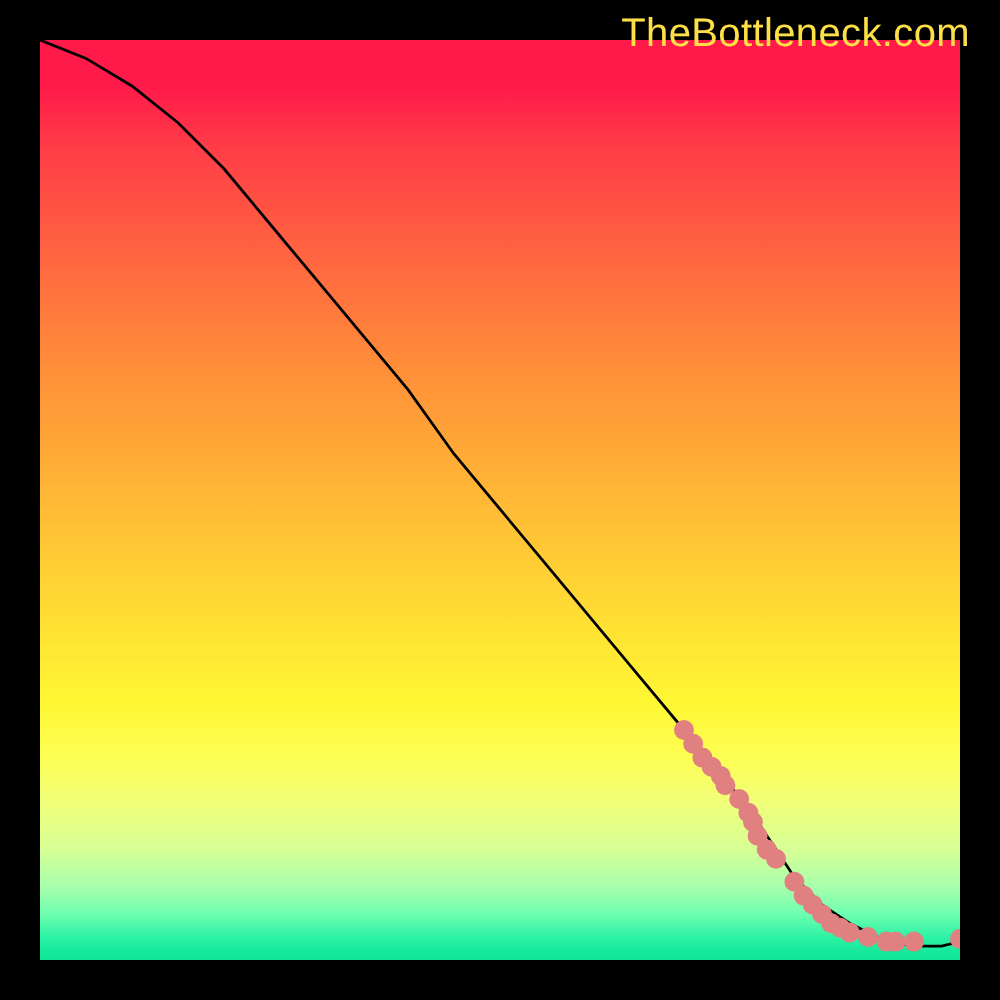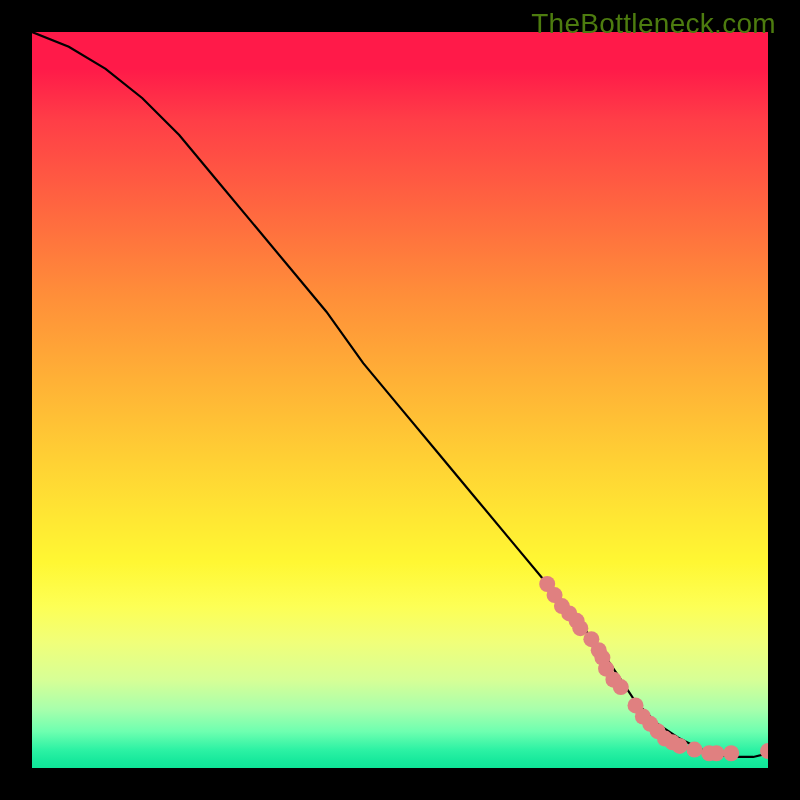--- a/index.html
+++ b/index.html
@@ -42,23 +42,23 @@
       #2df2a4 97.5%,
       #17e99c 99%,
       #0fe598 100%
     );
   }
   .watermark {
     position: absolute;
     top: 8px;
     right: 24px;
     font-family: Arial, Helvetica, sans-serif;
-    font-size: 28px;
+    font-size: 32px;
     font-weight: 500;
-    color: #4d7c0f;
+    color: #fde047;
     letter-spacing: 0.3px;
     z-index: 4;
   }
   svg.overlay {
     position: absolute;
     left: 0;
     top: 0;
     width: 736px;
     height: 736px;
     z-index: 2;

